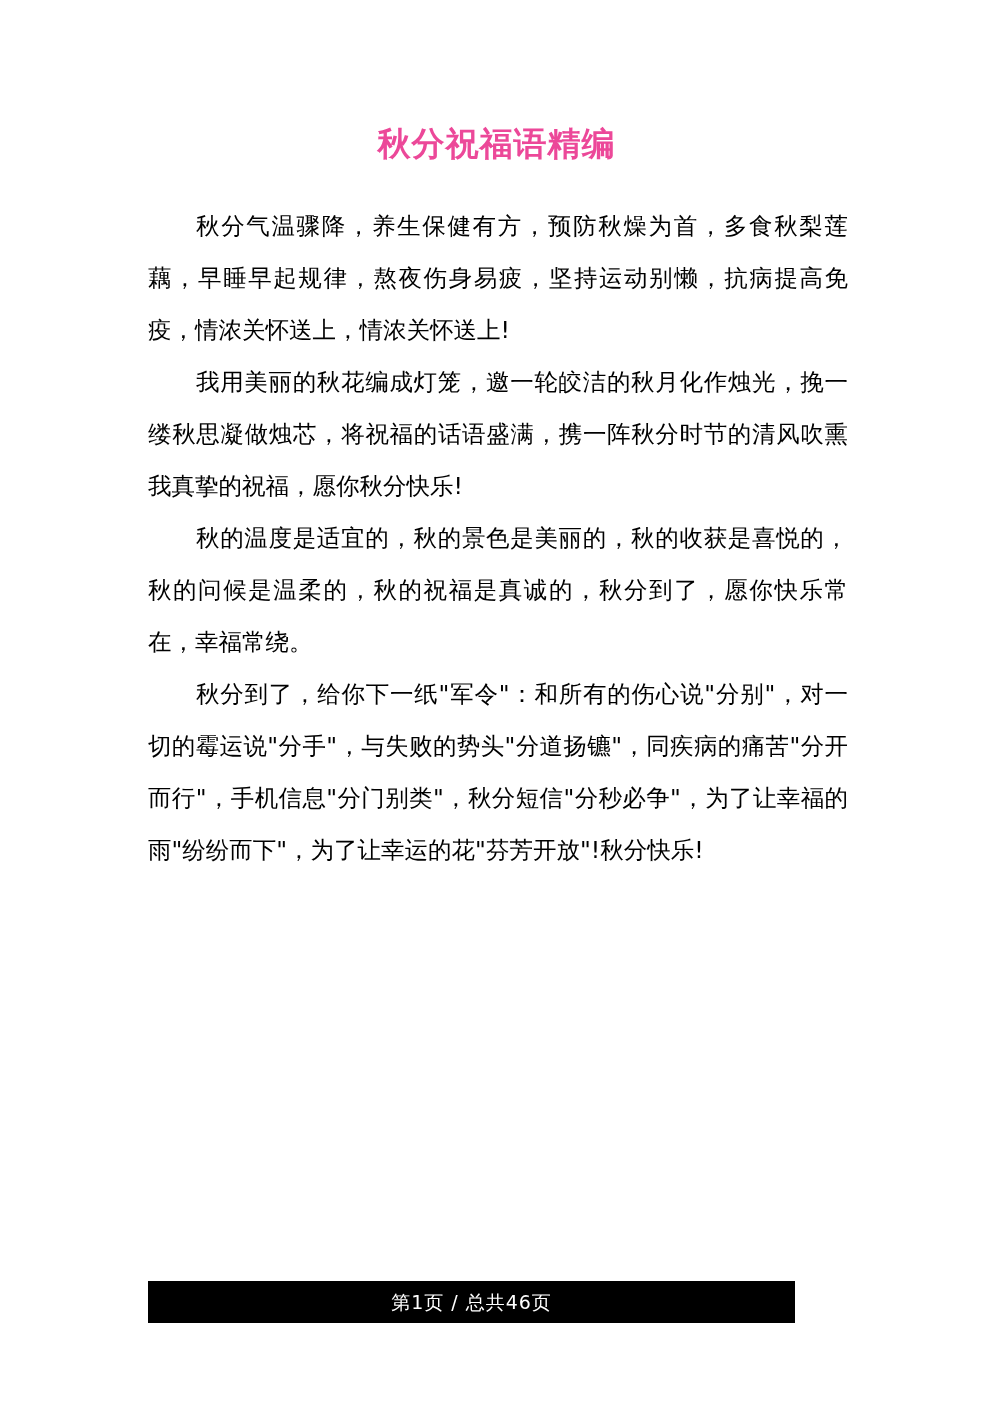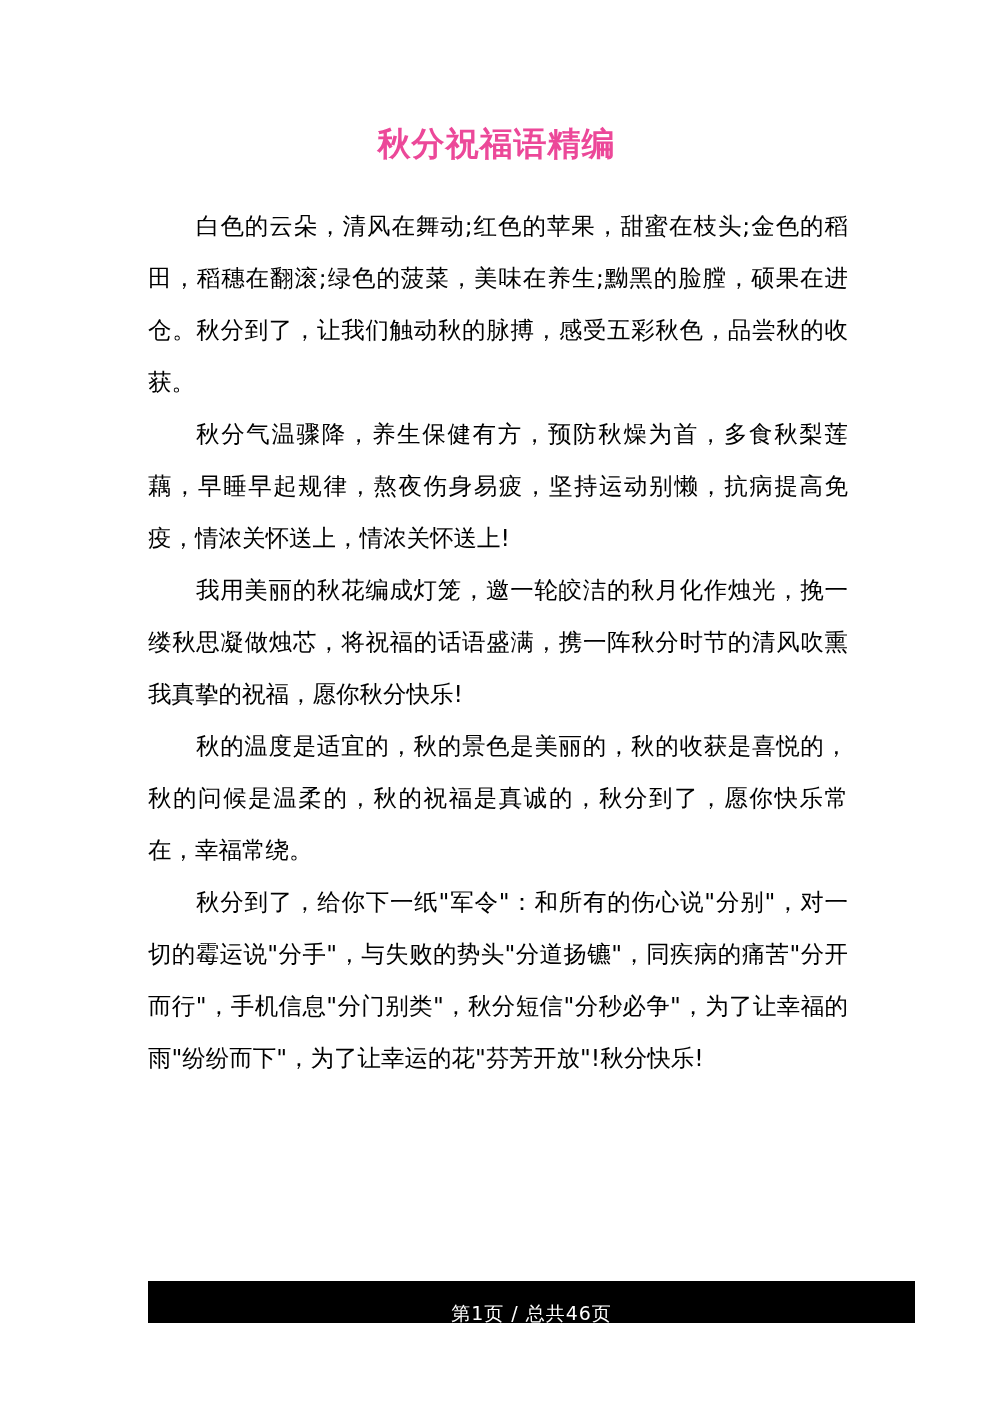--- a/index.html
+++ b/index.html
@@ -63,45 +63,44 @@
     text-indent: 48px;
     letter-spacing: 0px;
     word-break: break-all;
   }
 
   
   .footer-bar {
     position: absolute;
     left: 148px;
     top: 1281px;
-    width: 767px;
+    width: 647px;
     height: 42px;
     background: #000000;
     display: flex;
-    align-items: flex-end;
+    align-items: center;
     justify-content: center;
   }
   .footer-text {
     color: #ffffff;
     font-family: "DejaVu Sans", "Liberation Sans", sans-serif;
     font-size: 19px;
     line-height: 19px;
     letter-spacing: 1px;
     white-space: nowrap;
   }
 </style>
 </head>
 <body>
 
 <div class="page">
 
   <div class="doc-title">秋分祝福语精编</div>
 
   <div class="body-col">
-    <p class="para">白色的云朵，清风在舞动;红色的苹果，甜蜜在枝头;金色的稻田，稻穗在翻滚;绿色的菠菜，美味在养生;黝黑的脸膛，硕果在进仓。秋分到了，让我们触动秋的脉搏，感受五彩秋色，品尝秋的收获。</p>
     <p class="para">秋分气温骤降，养生保健有方，预防秋燥为首，多食秋梨莲藕，早睡早起规律，熬夜伤身易疲，坚持运动别懒，抗病提高免疫，情浓关怀送上，情浓关怀送上!</p>
     <p class="para">我用美丽的秋花编成灯笼，邀一轮皎洁的秋月化作烛光，挽一缕秋思凝做烛芯，将祝福的话语盛满，携一阵秋分时节的清风吹熏我真挚的祝福，愿你秋分快乐!</p>
     <p class="para">秋的温度是适宜的，秋的景色是美丽的，秋的收获是喜悦的，秋的问候是温柔的，秋的祝福是真诚的，秋分到了，愿你快乐常在，幸福常绕。</p>
     <p class="para">秋分到了，给你下一纸"军令"：和所有的伤心说"分别"，对一切的霉运说"分手"，与失败的势头"分道扬镳"，同疾病的痛苦"分开而行"，手机信息"分门别类"，秋分短信"分秒必争"，为了让幸福的雨"纷纷而下"，为了让幸运的花"芬芳开放"!秋分快乐!</p>
   </div>
 
   <div class="footer-bar">
     <span class="footer-text">第1页 / 总共46页</span>
   </div>
 

